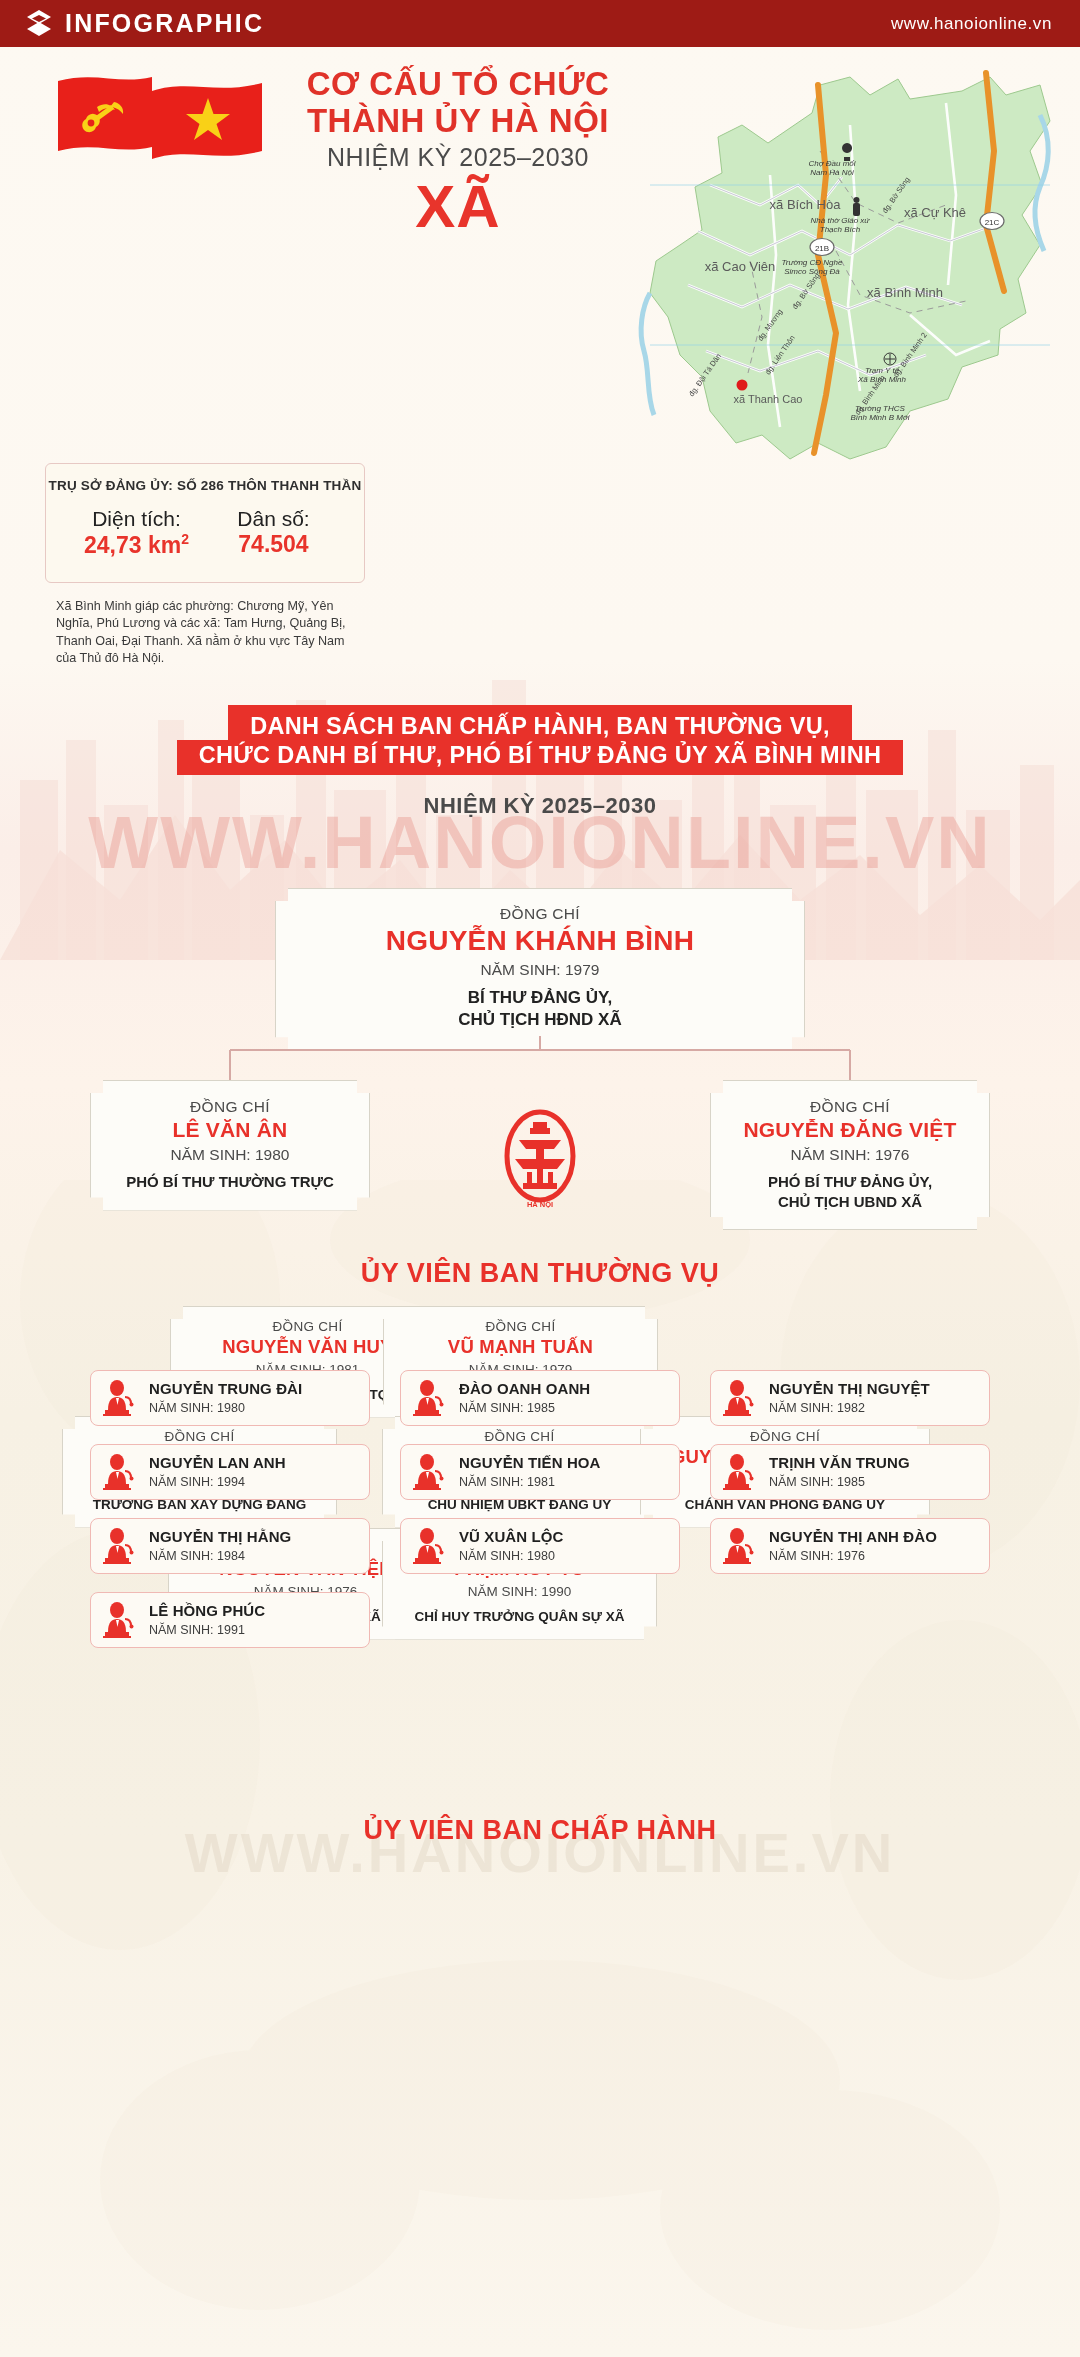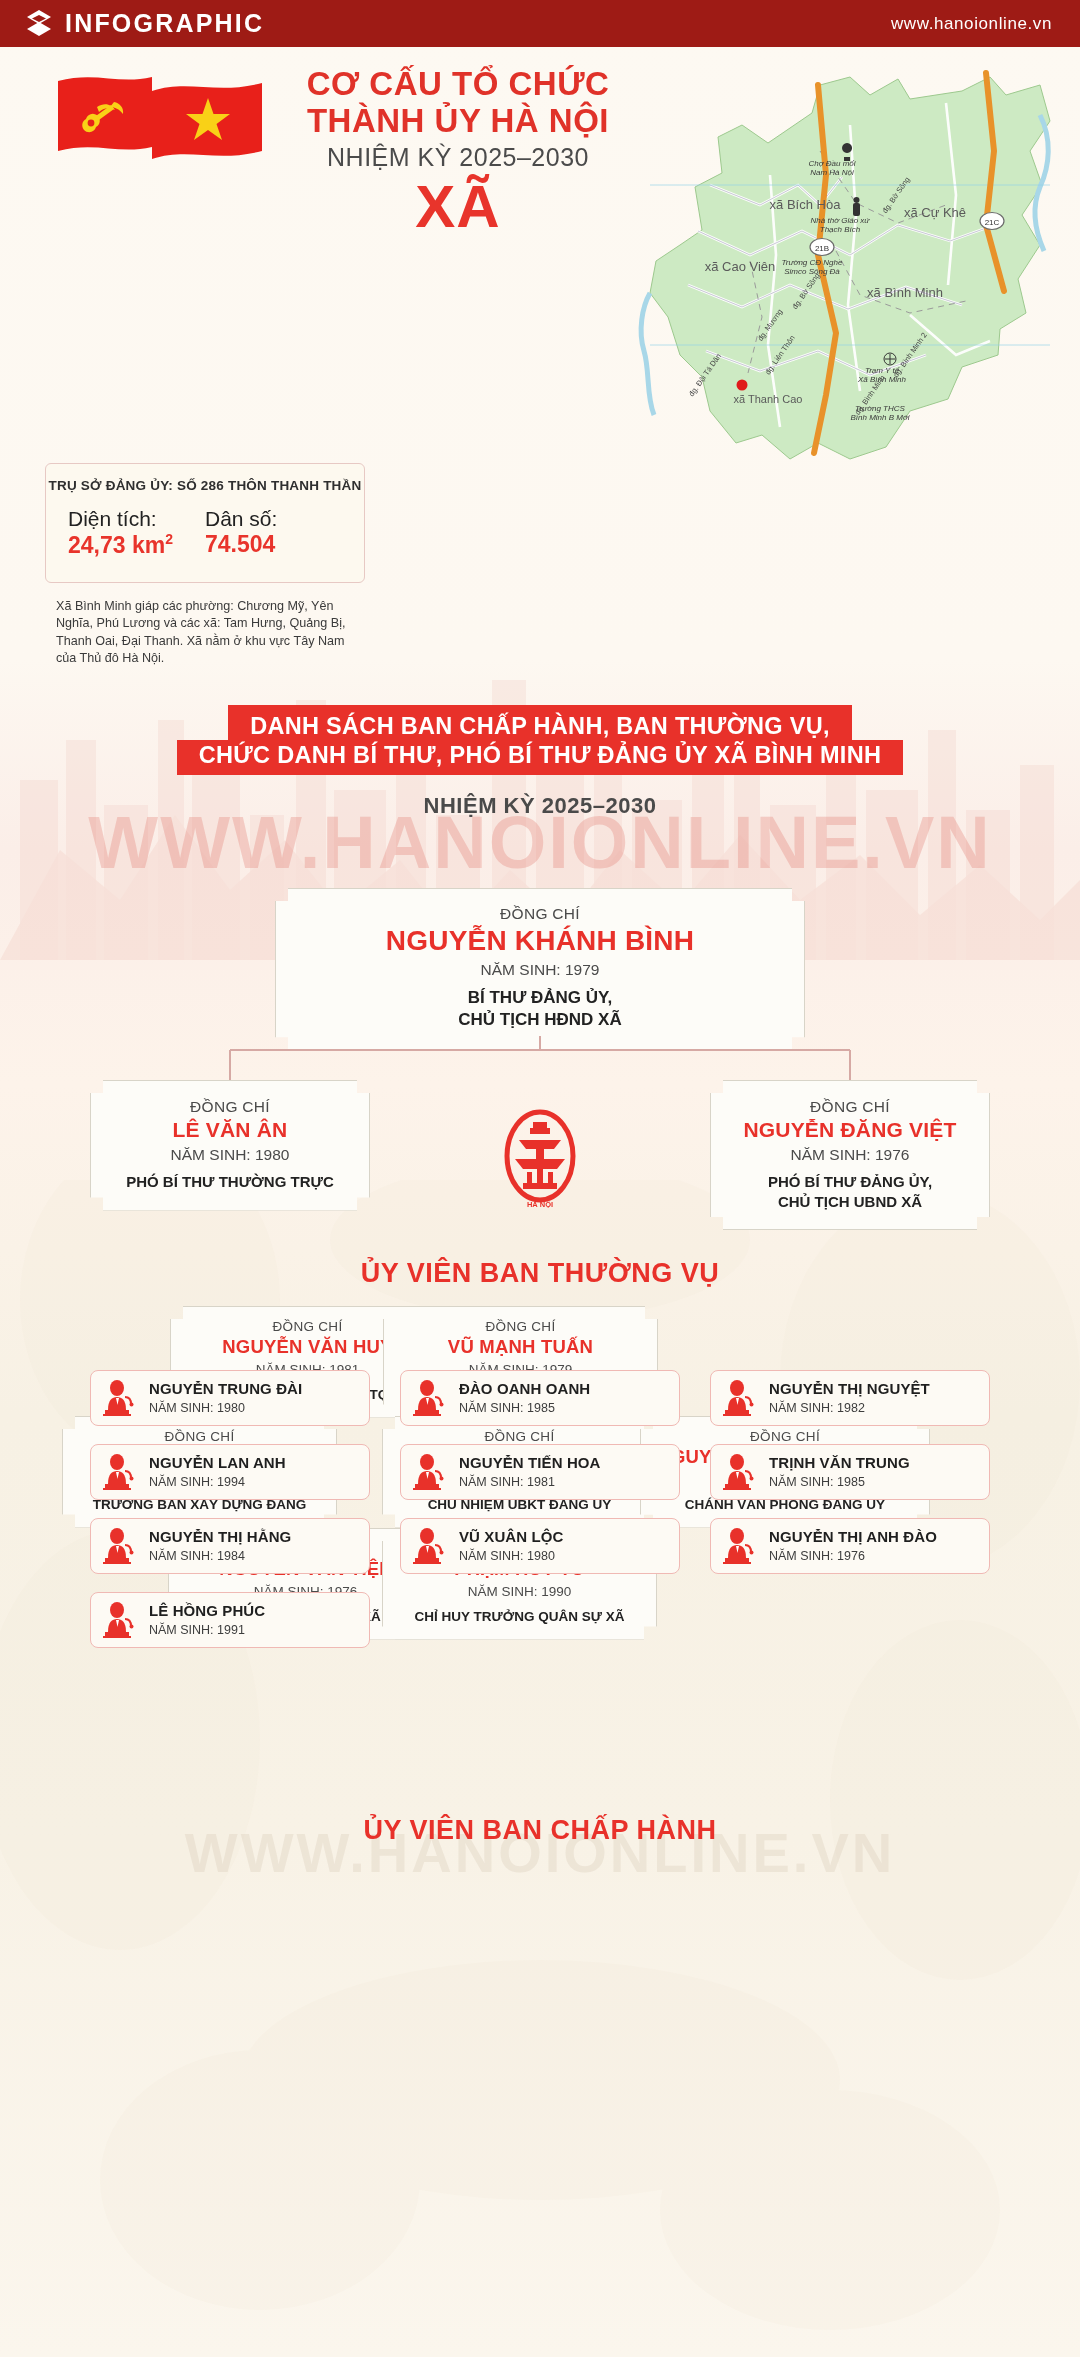--- a/index.html
+++ b/index.html
@@ -45,21 +45,21 @@
     color:#e8342b; font-size:60px; font-weight:bold; letter-spacing:1px; line-height:1.0;}
   .big-name { position:absolute; left:172px; top:190px; width:540px; text-align:center;
     color:#e8342b; font-size:60px; font-weight:bold; letter-spacing:1px; line-height:1.0;}
 
   
   .info-card { position:absolute; left:45px; top:463px; width:320px; height:120px;
     background:#fdf9ef; border:1px solid #e7c9c4; border-radius:6px; z-index:22;}
   .info-addr { text-align:center; color:#2f2f2f; font-size:13.5px; font-weight:bold;
     letter-spacing:.2px; margin-top:14px;}
   .info-stats { display:flex; margin-top:14px; padding:0 22px; }
-  .stat { flex:1; }
+  .stat { flex:1;text-align:center; }
   .stat-label { color:#222; font-size:21px; font-weight:500; line-height:1.15;}
   .stat-value { color:#e8342b; font-size:23px; font-weight:bold; line-height:1.2;}
   .stat-value sup { font-size:14px; }
   .info-note { position:absolute; left:56px; top:598px; width:290px;
     color:#3a3a3a; font-size:12.6px; line-height:1.38; z-index:22;}
 
   
   .map-wrap { position:absolute; left:350px; top:55px; width:720px; height:420px; z-index:18;}
 
   

